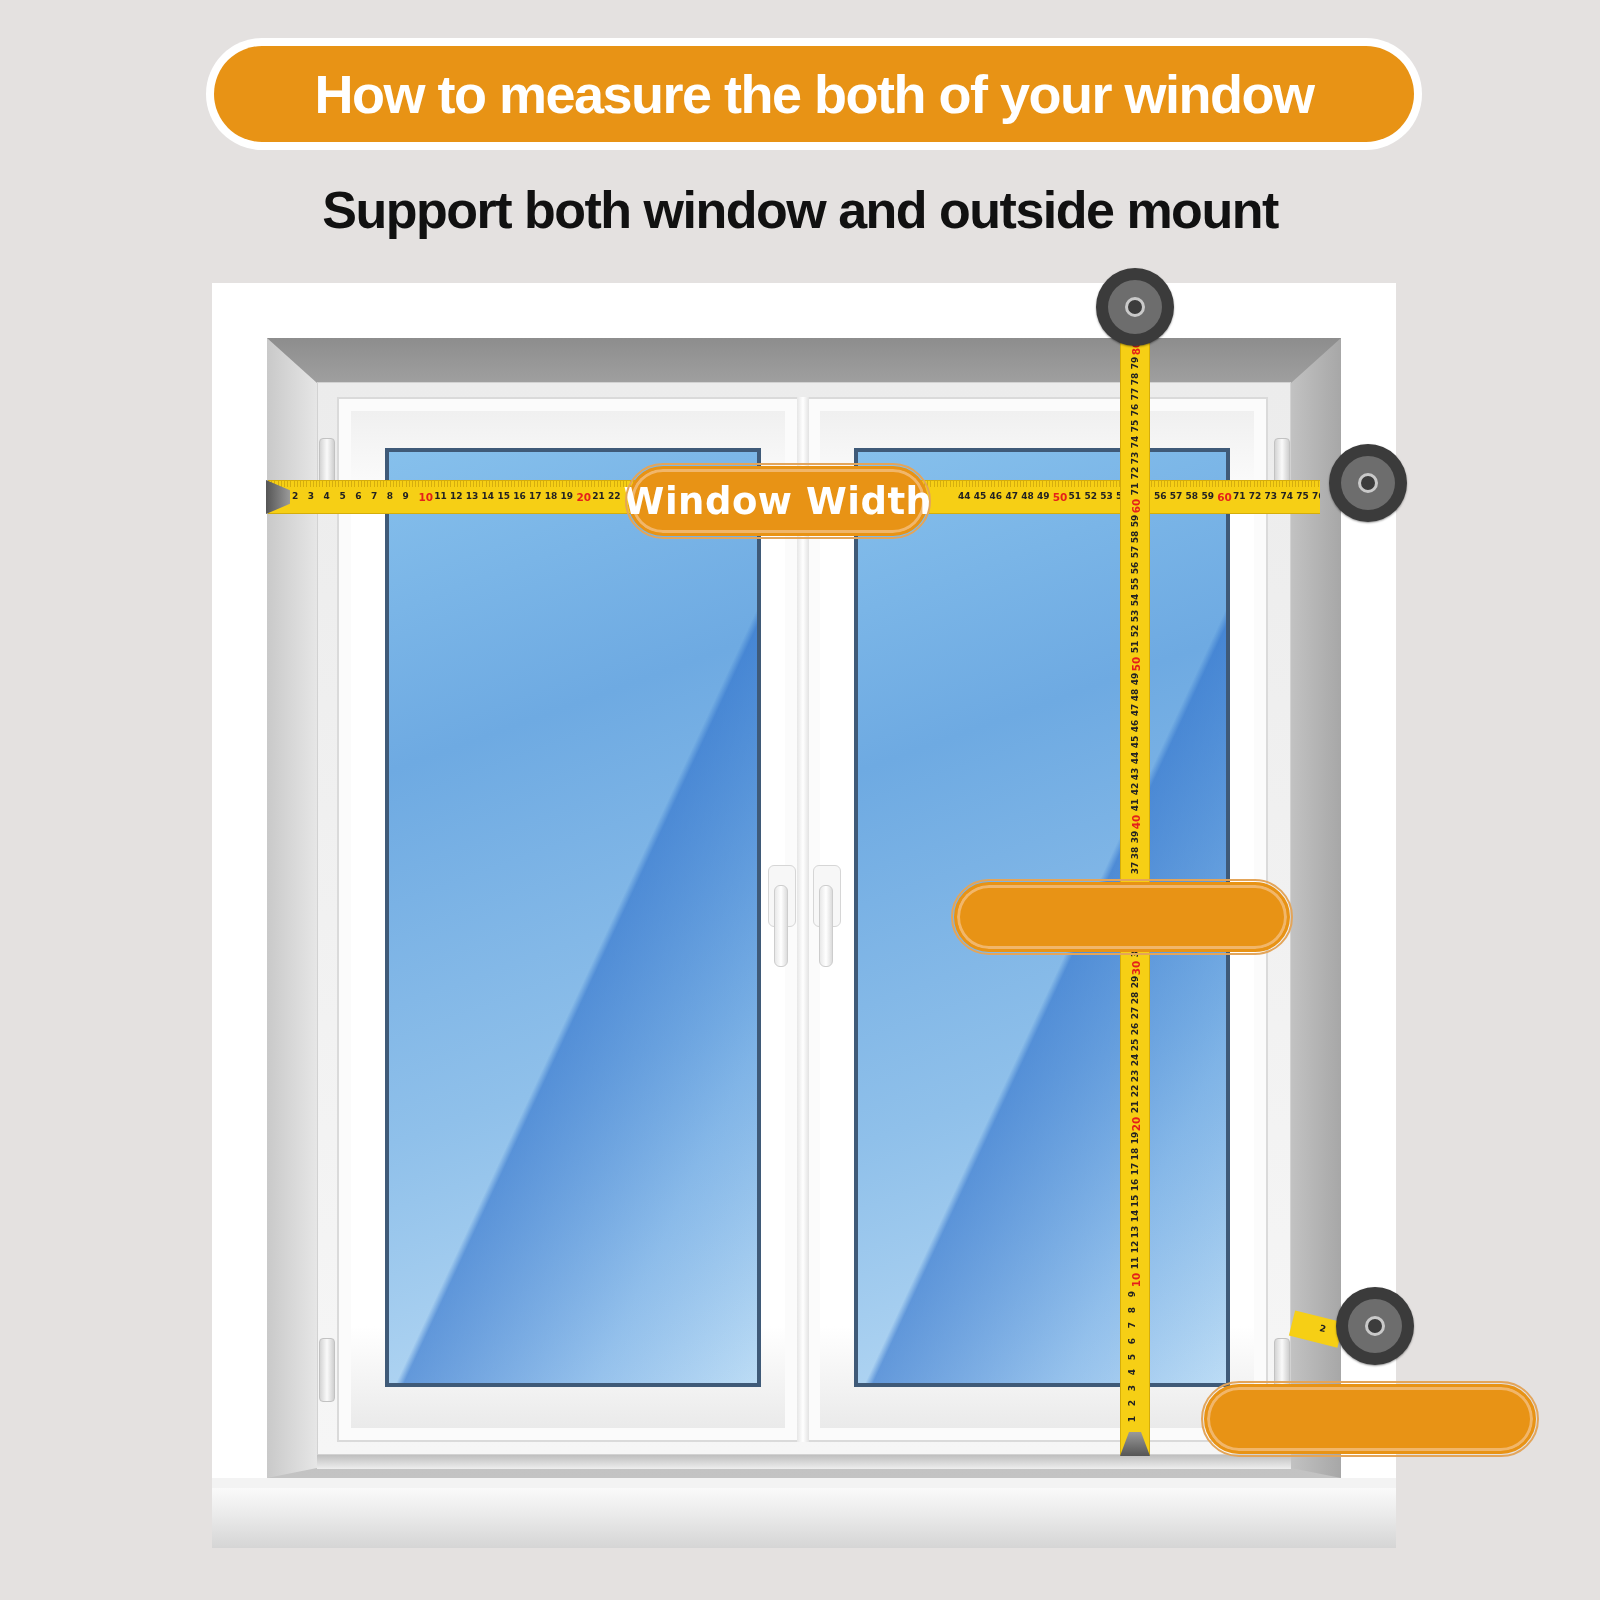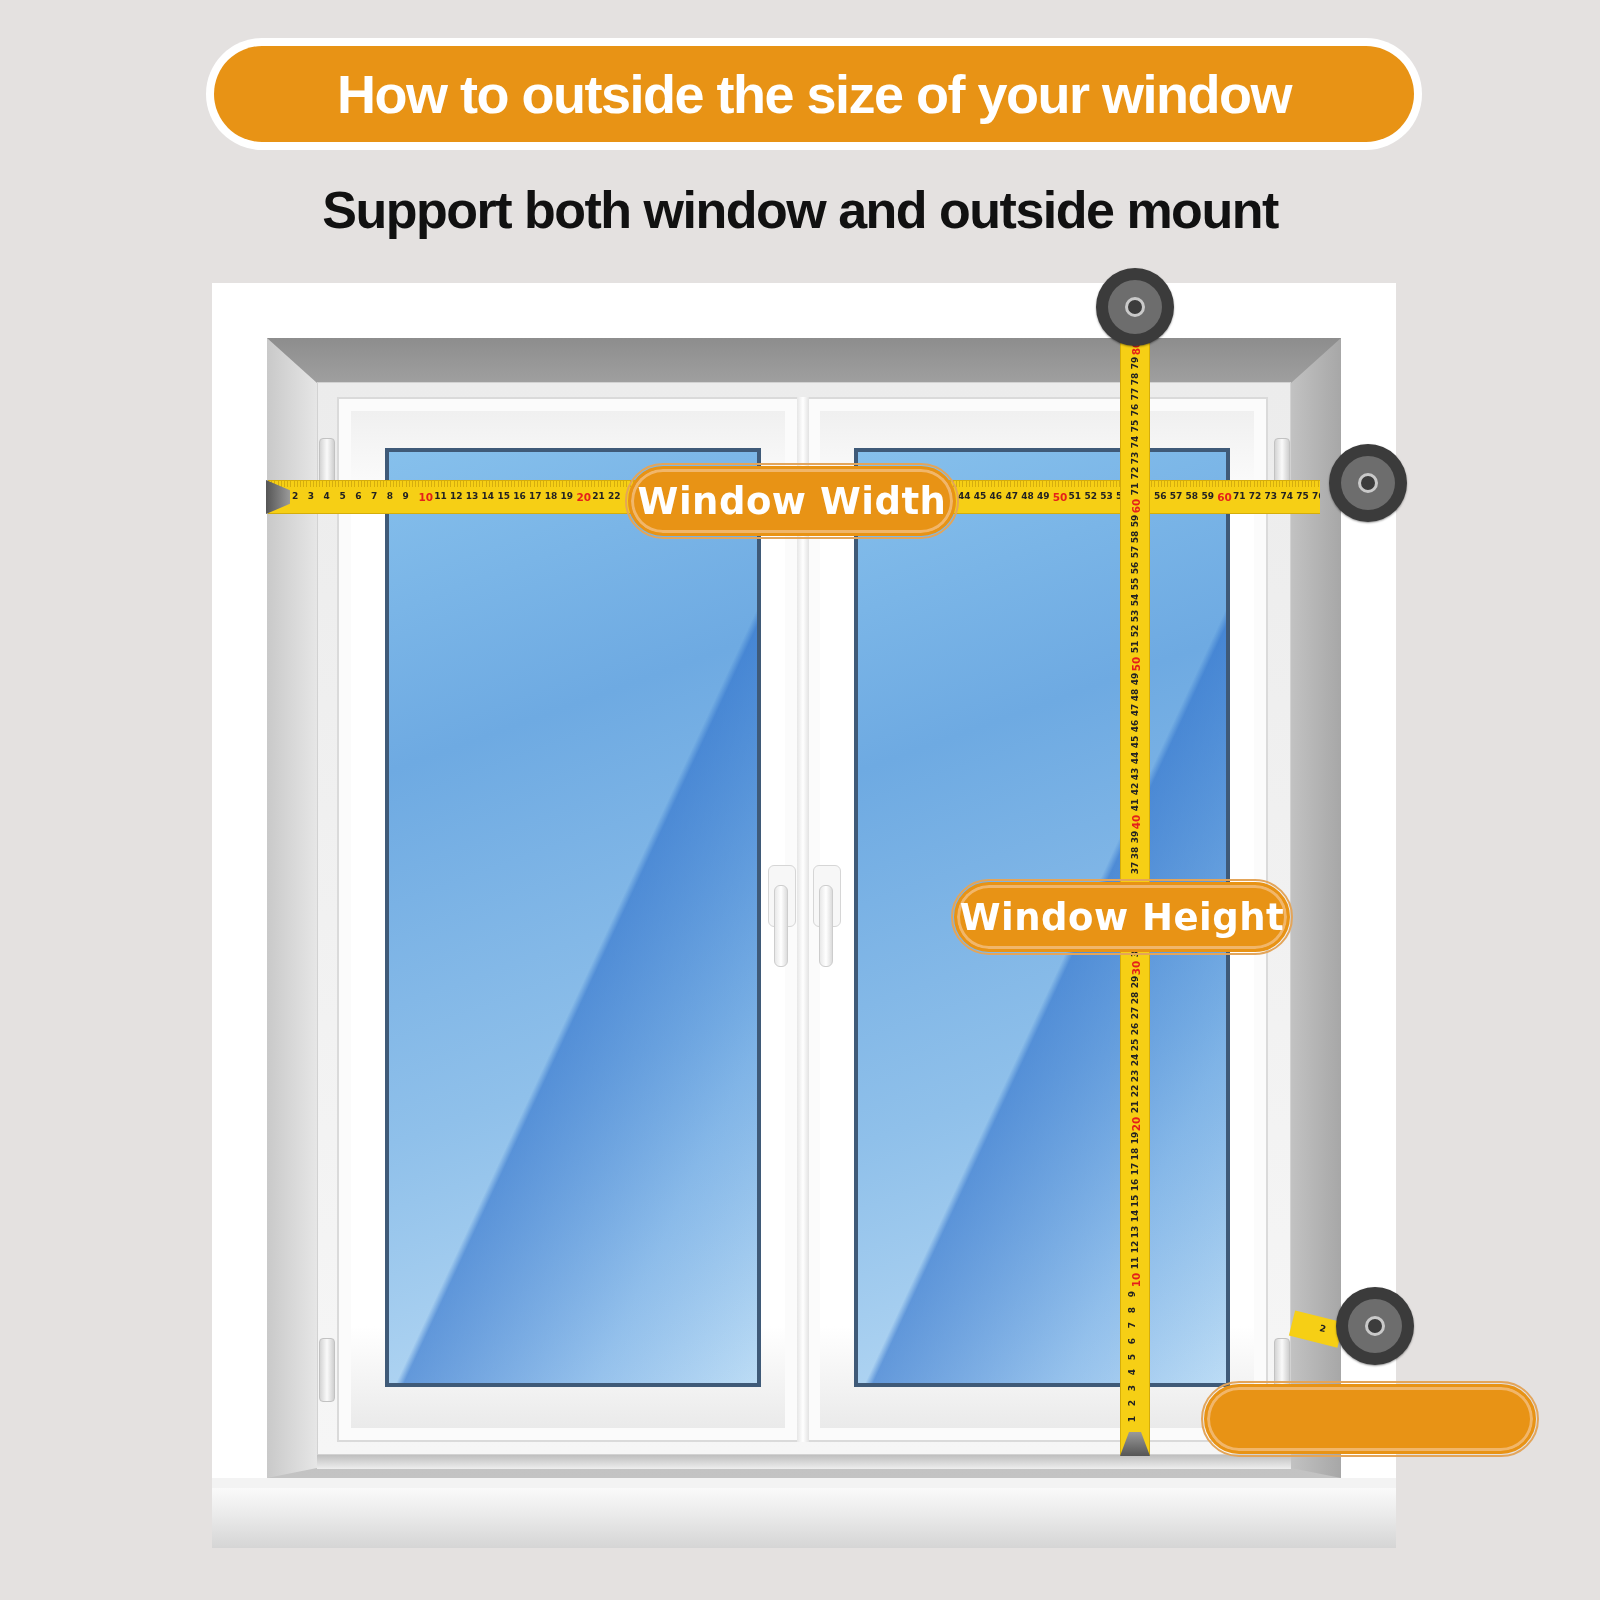--- a/index.html
+++ b/index.html
@@ -148,21 +148,21 @@
   .label-text {
     color:#ffffff; font-family:"DejaVu Sans", sans-serif; font-weight:bold; font-size:37px;
     white-space:nowrap; letter-spacing:0.5px;
   }
 </style>
 </head>
 <body>
 
 <div class="abs title-pill">
   <div class="title-pill-inner">
-    <span class="title-text">How to outside the size of your window</span>
+    <span class="title-text">How to measure the both of your window</span>
   </div>
 </div>
 <div class="abs subtitle">Support both window and outside mount</div>
 
 <div class="abs outer-wall"></div>
 <div class="abs reveal"></div>
 <div class="abs reveal-left"></div>
 <div class="abs reveal-right"></div>
 <div class="abs frame"></div>
 
@@ -320,23 +320,22 @@
 </div>
 
 <div class="abs depth-tape">
   <span class="tick-num" style="left:28px;top:6px;">2</span>
 </div>
 <div class="abs tape-reel" style="left:1336px;top:1287px;">
   <div class="tape-reel-inner"></div>
     <div class="tape-reel-hub"></div>
 </div>
 
-<div class="abs label-pill" style="left:628px;top:466px;width:328px;">
+<div class="abs label-pill" style="left:628px;top:466px;width:300px;">
   <span class="label-ring"></span>
   <span class="label-text">Window Width</span>
 </div>
 <div class="abs label-pill" style="left:954px;top:882px;width:336px;">
   <span class="label-ring"></span>
-  <span class="label-text">Window Height</span>
 </div>
 <div class="abs label-pill" style="left:1204px;top:1384px;width:332px;">
   <span class="label-ring"></span>
 </div>
 
 </body></html>

